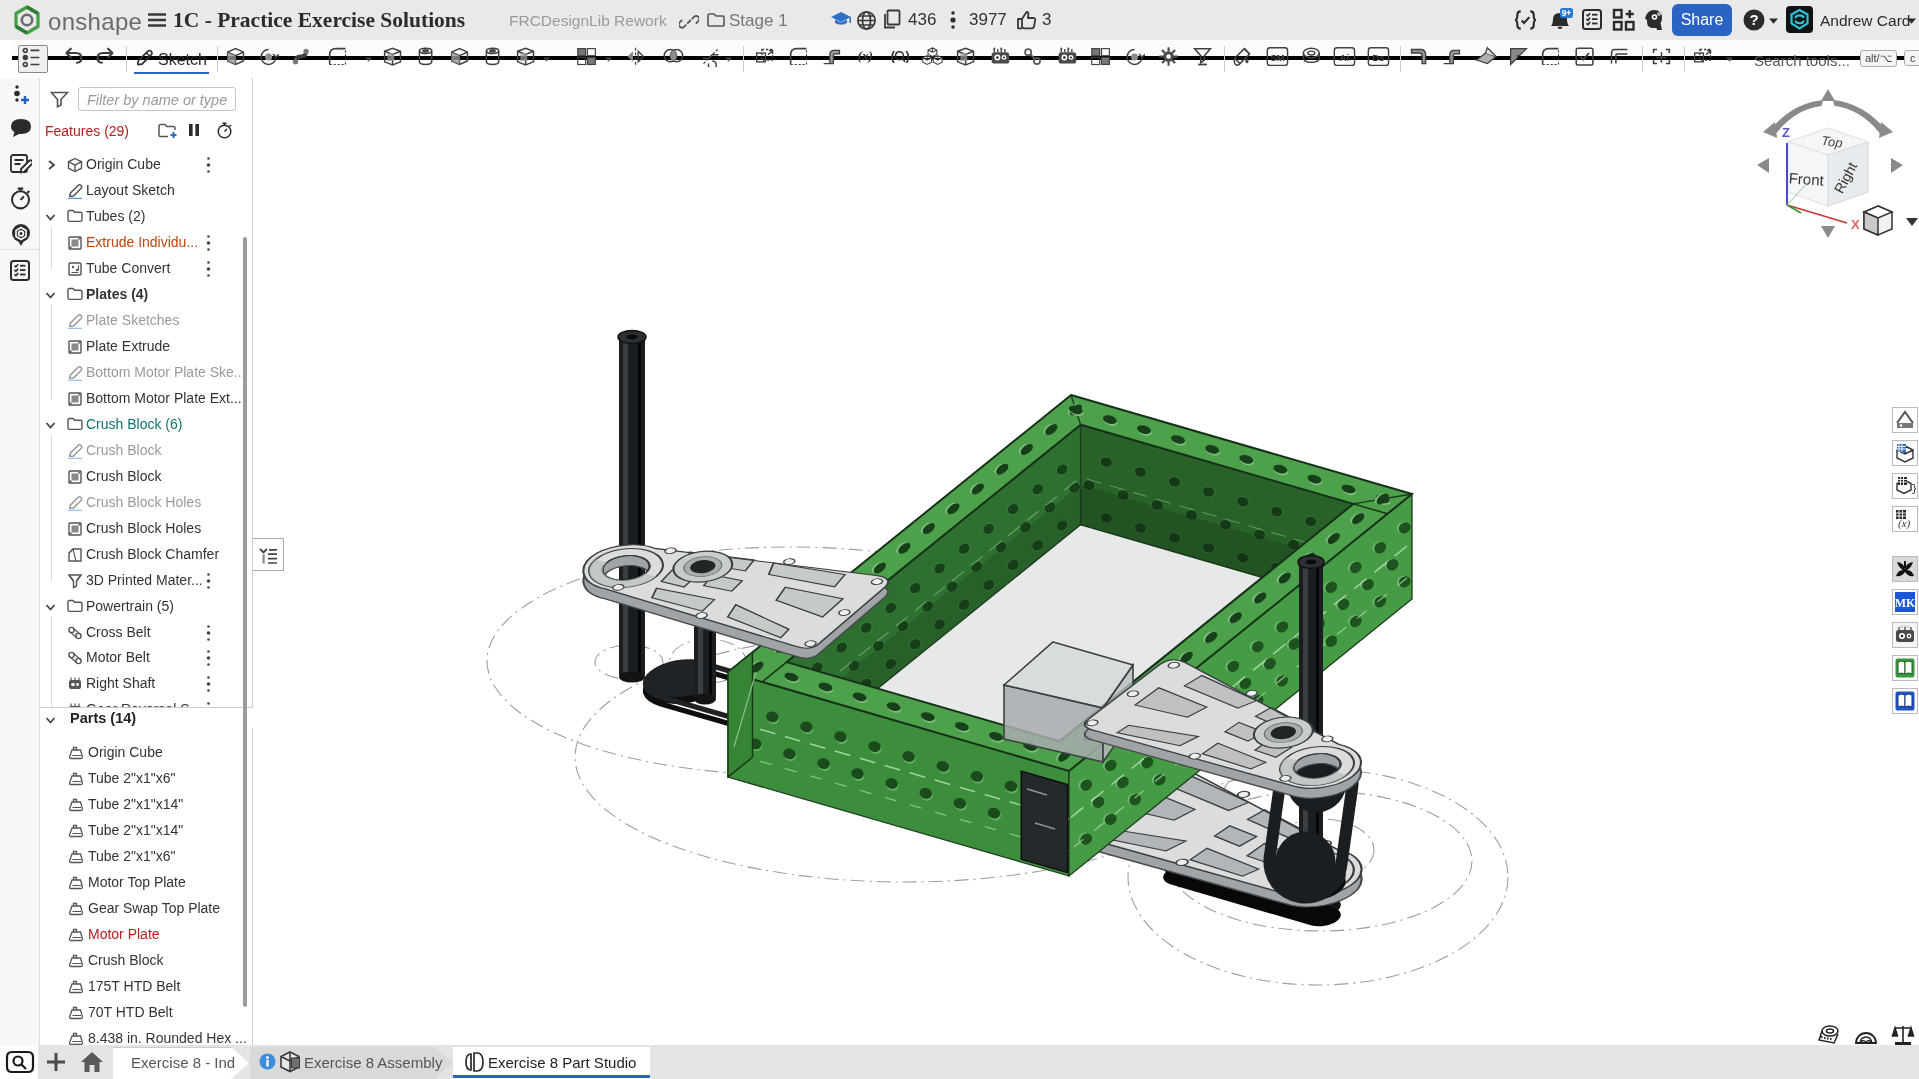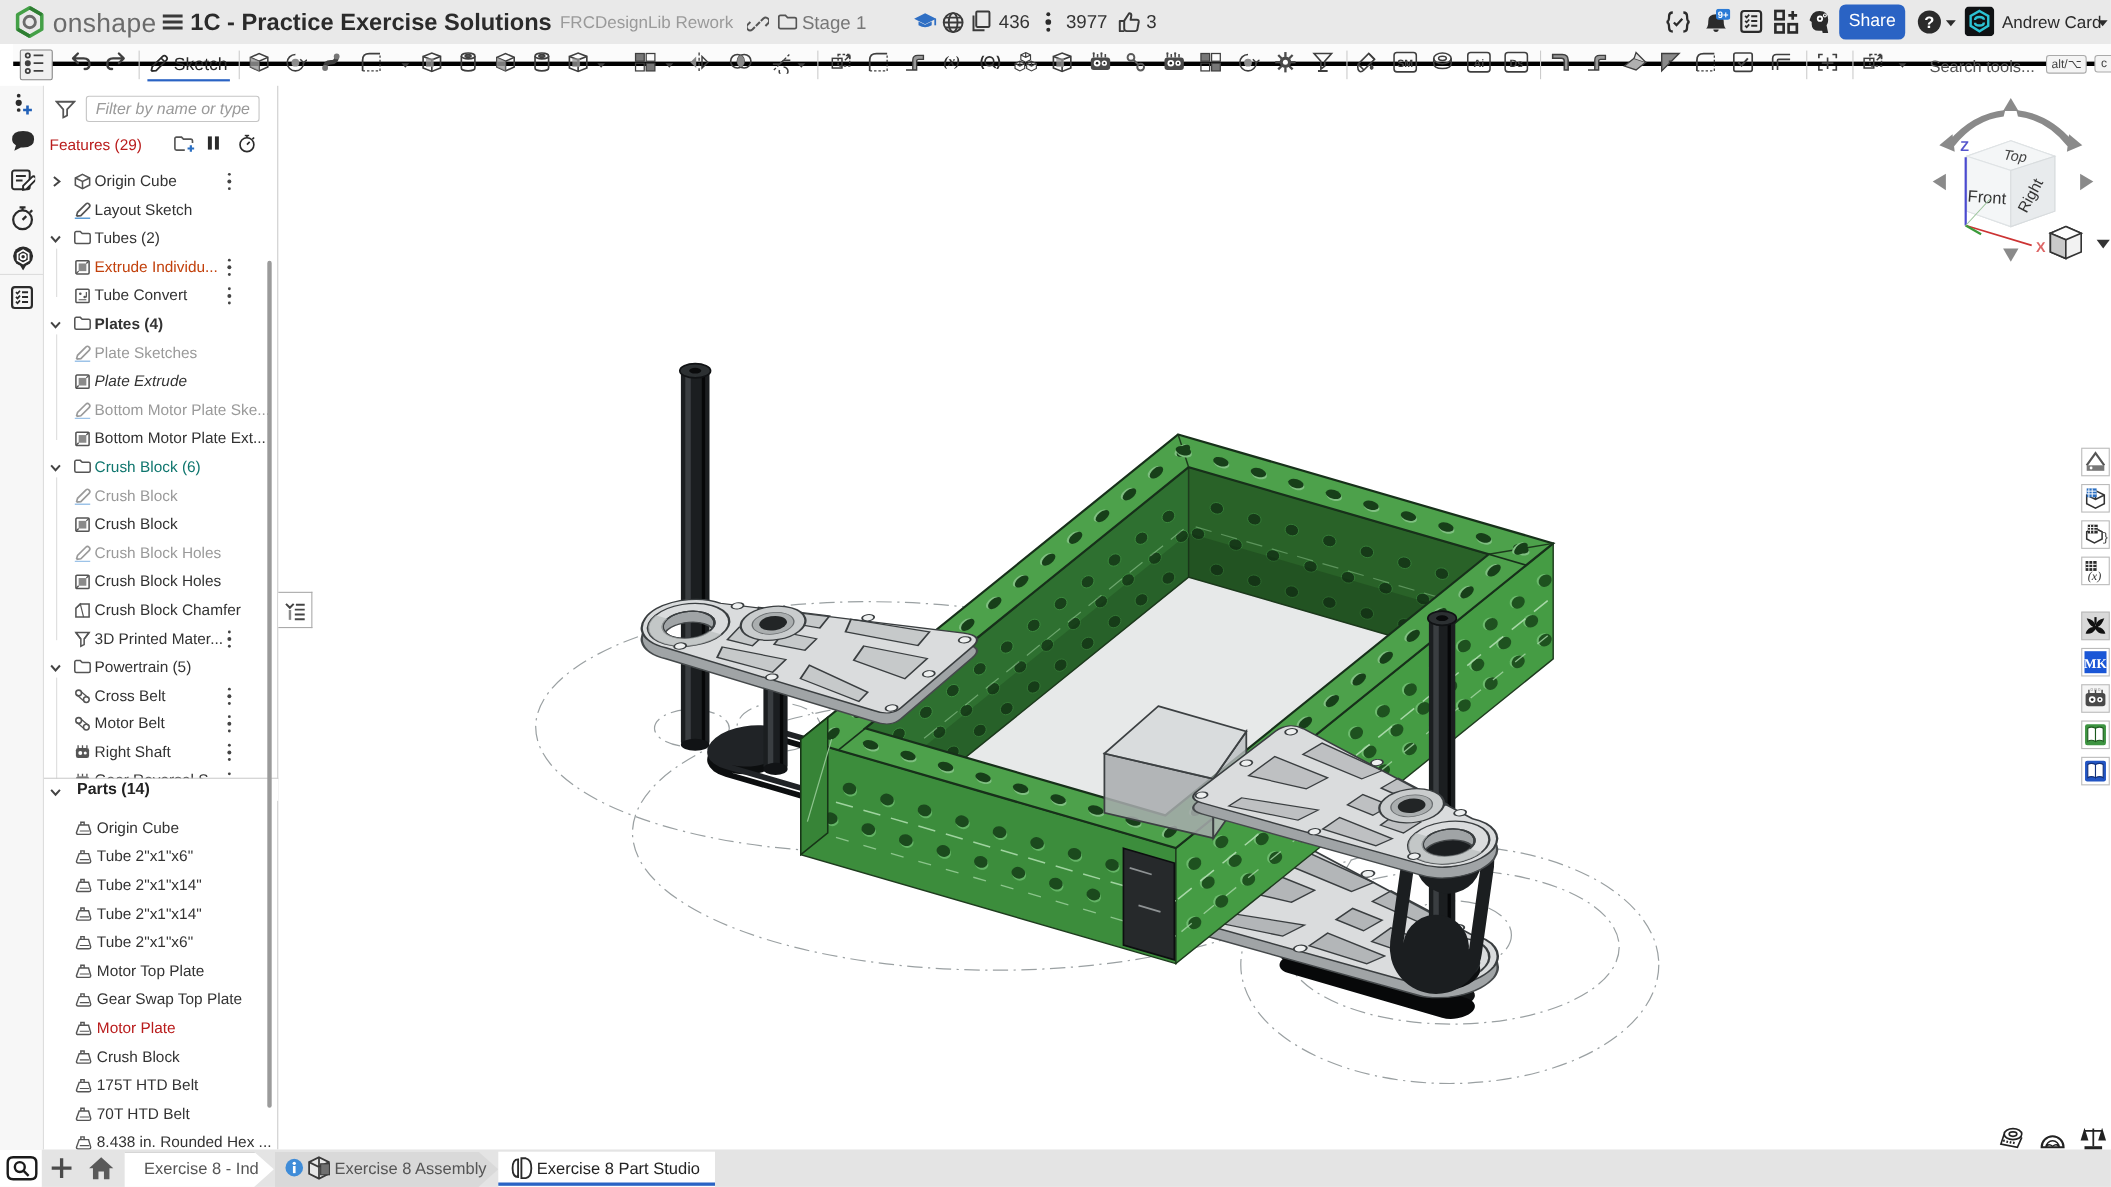--- a/index.html
+++ b/index.html
@@ -656,21 +656,21 @@
         </svg>
       </div>
       <div style="position:absolute;left:48px;top:8px;font-size:24px;color:#6b6b6b;font-weight:400;white-space:nowrap;letter-spacing:0.3px;">onshape</div>
       <div style="position:absolute;left:146px;top:9px;">
         <svg width="22" height="22" viewBox="0 0 22 22">
           <g stroke="#3a3a3a" stroke-width="2.6">
             <path d="M2 5.5 H20 M2 11 H20 M2 16.5 H20"></path>
           </g>
         </svg>
       </div>
-      <div style="position:absolute;left:173px;top:8px;font-size:21.5px;color:#2b2b2b;font-weight:700;white-space:nowrap;">1C - Practice Exercise Solutions</div>
+      <div style="position:absolute;left:173px;top:8px;font-size:21.5px;color:#2b2b2b;font-weight:700;white-space:nowrap;font-family:Liberation Serif, serif;">1C - Practice Exercise Solutions</div>
       <div style="position:absolute;left:509px;top:12px;font-size:15.5px;color:#9a9a9a;font-weight:400;white-space:nowrap;">FRCDesignLib Rework</div>
       <div style="position:absolute;left:679px;top:10px;">
         <svg width="20" height="20" viewBox="-1 -3 22 22">
           <g stroke="#555" stroke-width="2" fill="none">
             <path d="M8 12 L12 8"></path>
             <path d="M7 13 l-2.5 2.5 a3.4 3.4 0 0 1 -4.8-4.8 L2.5 8"></path>
             <path d="M13 7 l2.5-2.5 a3.4 3.4 0 0 1 4.8 4.8 L17.5 12"></path>
           </g>
         </svg>
       </div>
@@ -1406,21 +1406,21 @@
         </svg>
       </div>
       <div style="position:absolute;left:46px;top:234px;font-size:14px;color:#9a9a9a;font-weight:400;white-space:nowrap;">Plate Sketches</div>
       <div style="position:absolute;left:27px;top:261px;">
         <svg width="16" height="16" viewBox="0 0 16 16">
           <rect x="2" y="2" width="12" height="12" rx="1" fill="none" stroke="#555" stroke-width="1.4"></rect>
           <rect x="4.5" y="4.5" width="7" height="7" fill="#8a8a8a"></rect>
           <path d="M4.5 11.5 L2 14 M11.5 4.5 L14 2" stroke="#555" stroke-width="1.2"></path>
         </svg>
       </div>
-      <div style="position:absolute;left:46px;top:260px;font-size:14px;color:#333;font-weight:400;white-space:nowrap;font-style:italic;">Plate Extrude</div>
+      <div style="position:absolute;left:46px;top:260px;font-size:14px;color:#333;font-weight:400;white-space:nowrap;">Plate Extrude</div>
       <div style="position:absolute;left:27px;top:287px;">
         <svg width="16" height="16" viewBox="0 0 16 16">
           <g stroke="#9a9a9a" stroke-width="1.5" fill="none">
             <path d="M2.5 13.5 L3.5 10 L11 2.5 q1.5-1.5 3 0 q1.5 1.5 0 3 L6.5 13 L2.5 13.5"></path>
           </g>
           <path d="M1 15.5 H15" stroke="#9dc3e8" stroke-width="1.6"></path>
         </svg>
       </div>
       <div style="position:absolute;left:46px;top:286px;font-size:14px;color:#9a9a9a;font-weight:400;white-space:nowrap;">Bottom Motor Plate Ske...</div>
       <div style="position:absolute;left:27px;top:313px;">

